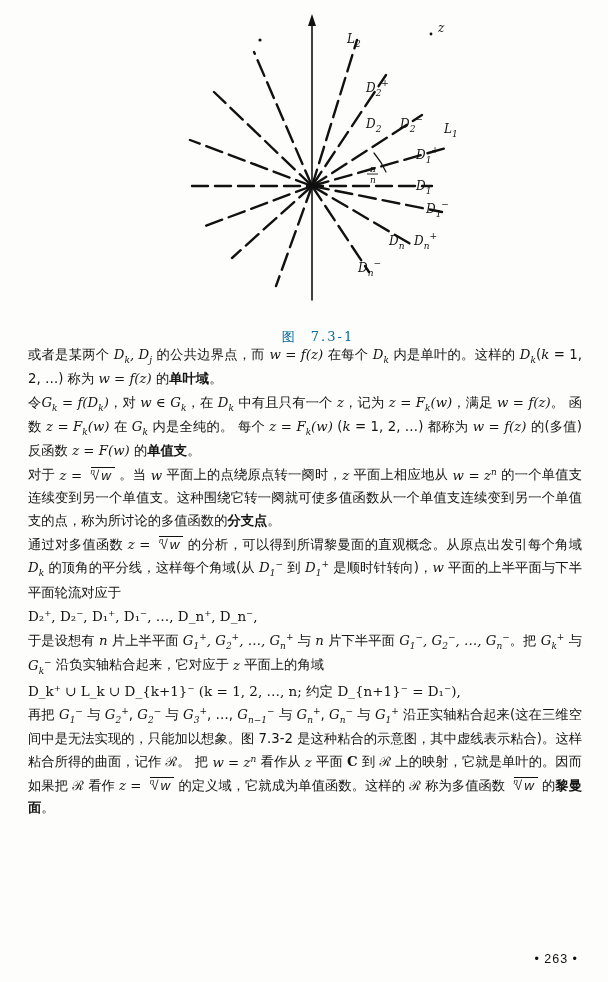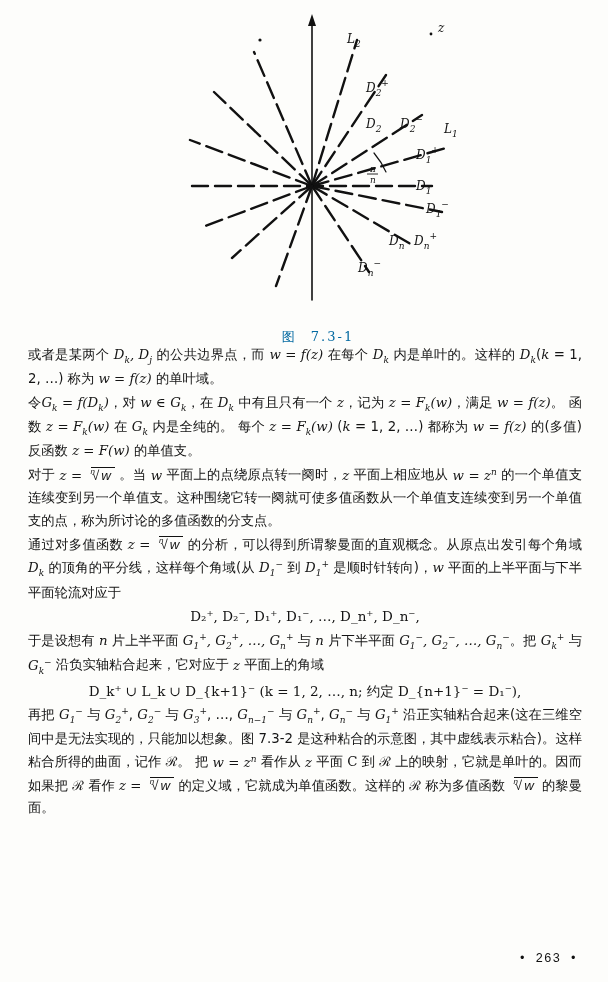--- a/index.html
+++ b/index.html
@@ -53,50 +53,50 @@
     text-align: justify;
     color: #141414;
     font-family: "DejaVu Sans", sans-serif;
   }
   .body-text p {
     margin: 0 0 1px 0;
     text-indent: 0;
   }
   .indent2 { text-indent: 2em; }
   .center-line {
-    text-align: center;
+    text-align: left;
     text-indent: 0;
     margin: 2px 0 2px 0;
     font-family: "DejaVu Serif", serif;
     font-size: 13.5px;
   }
   .math {
     font-family: "DejaVu Serif", serif;
     font-style: italic;
     margin-top: 9px;
   }
   .math-up {
     font-family: "DejaVu Serif", serif;
     font-style: normal;
   }
-  .bold { font-weight: normal; }
+  .bold { font-weight: bold; }
 
   sub, sup {
     font-size: 9px;
     font-style: italic;
     font-family: "DejaVu Serif", serif;
   }
 
   .pagenum {
     position: absolute;
     right: 30px;
     bottom: 16px;
     font-size: 12.5px;
     letter-spacing: 1px;
-    font-family: Liberation Mono, monospace;
+    font-family: Liberation Sans, sans-serif;
   }
 
   
   .radical {
     font-family: Liberation Sans, sans-serif;
     font-style: normal;
     display: inline-block;
     position: relative;
     padding-left: 1px;
   }

